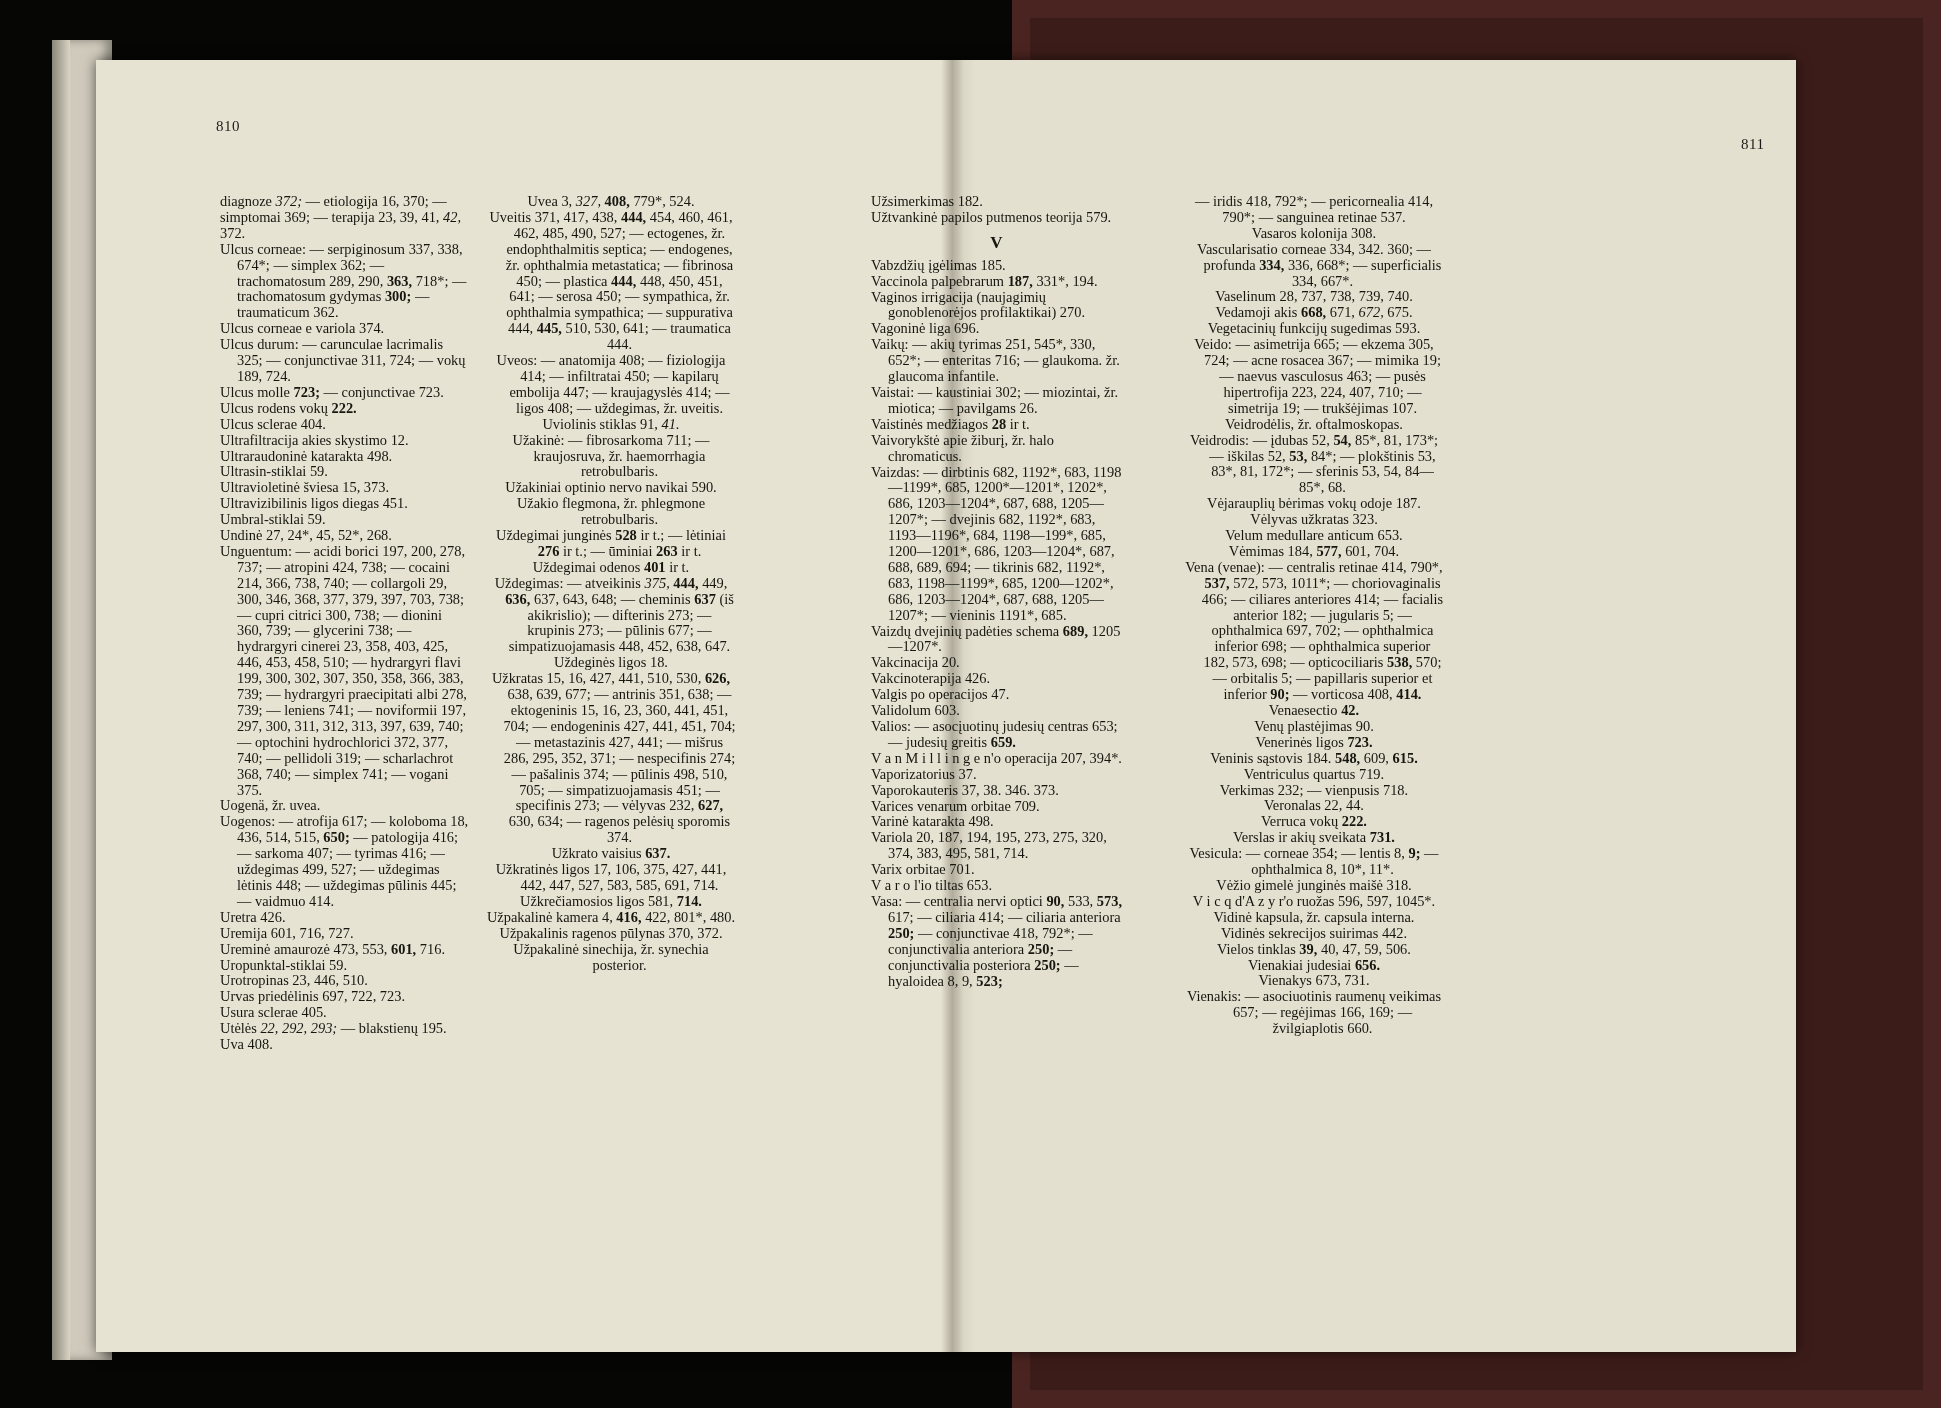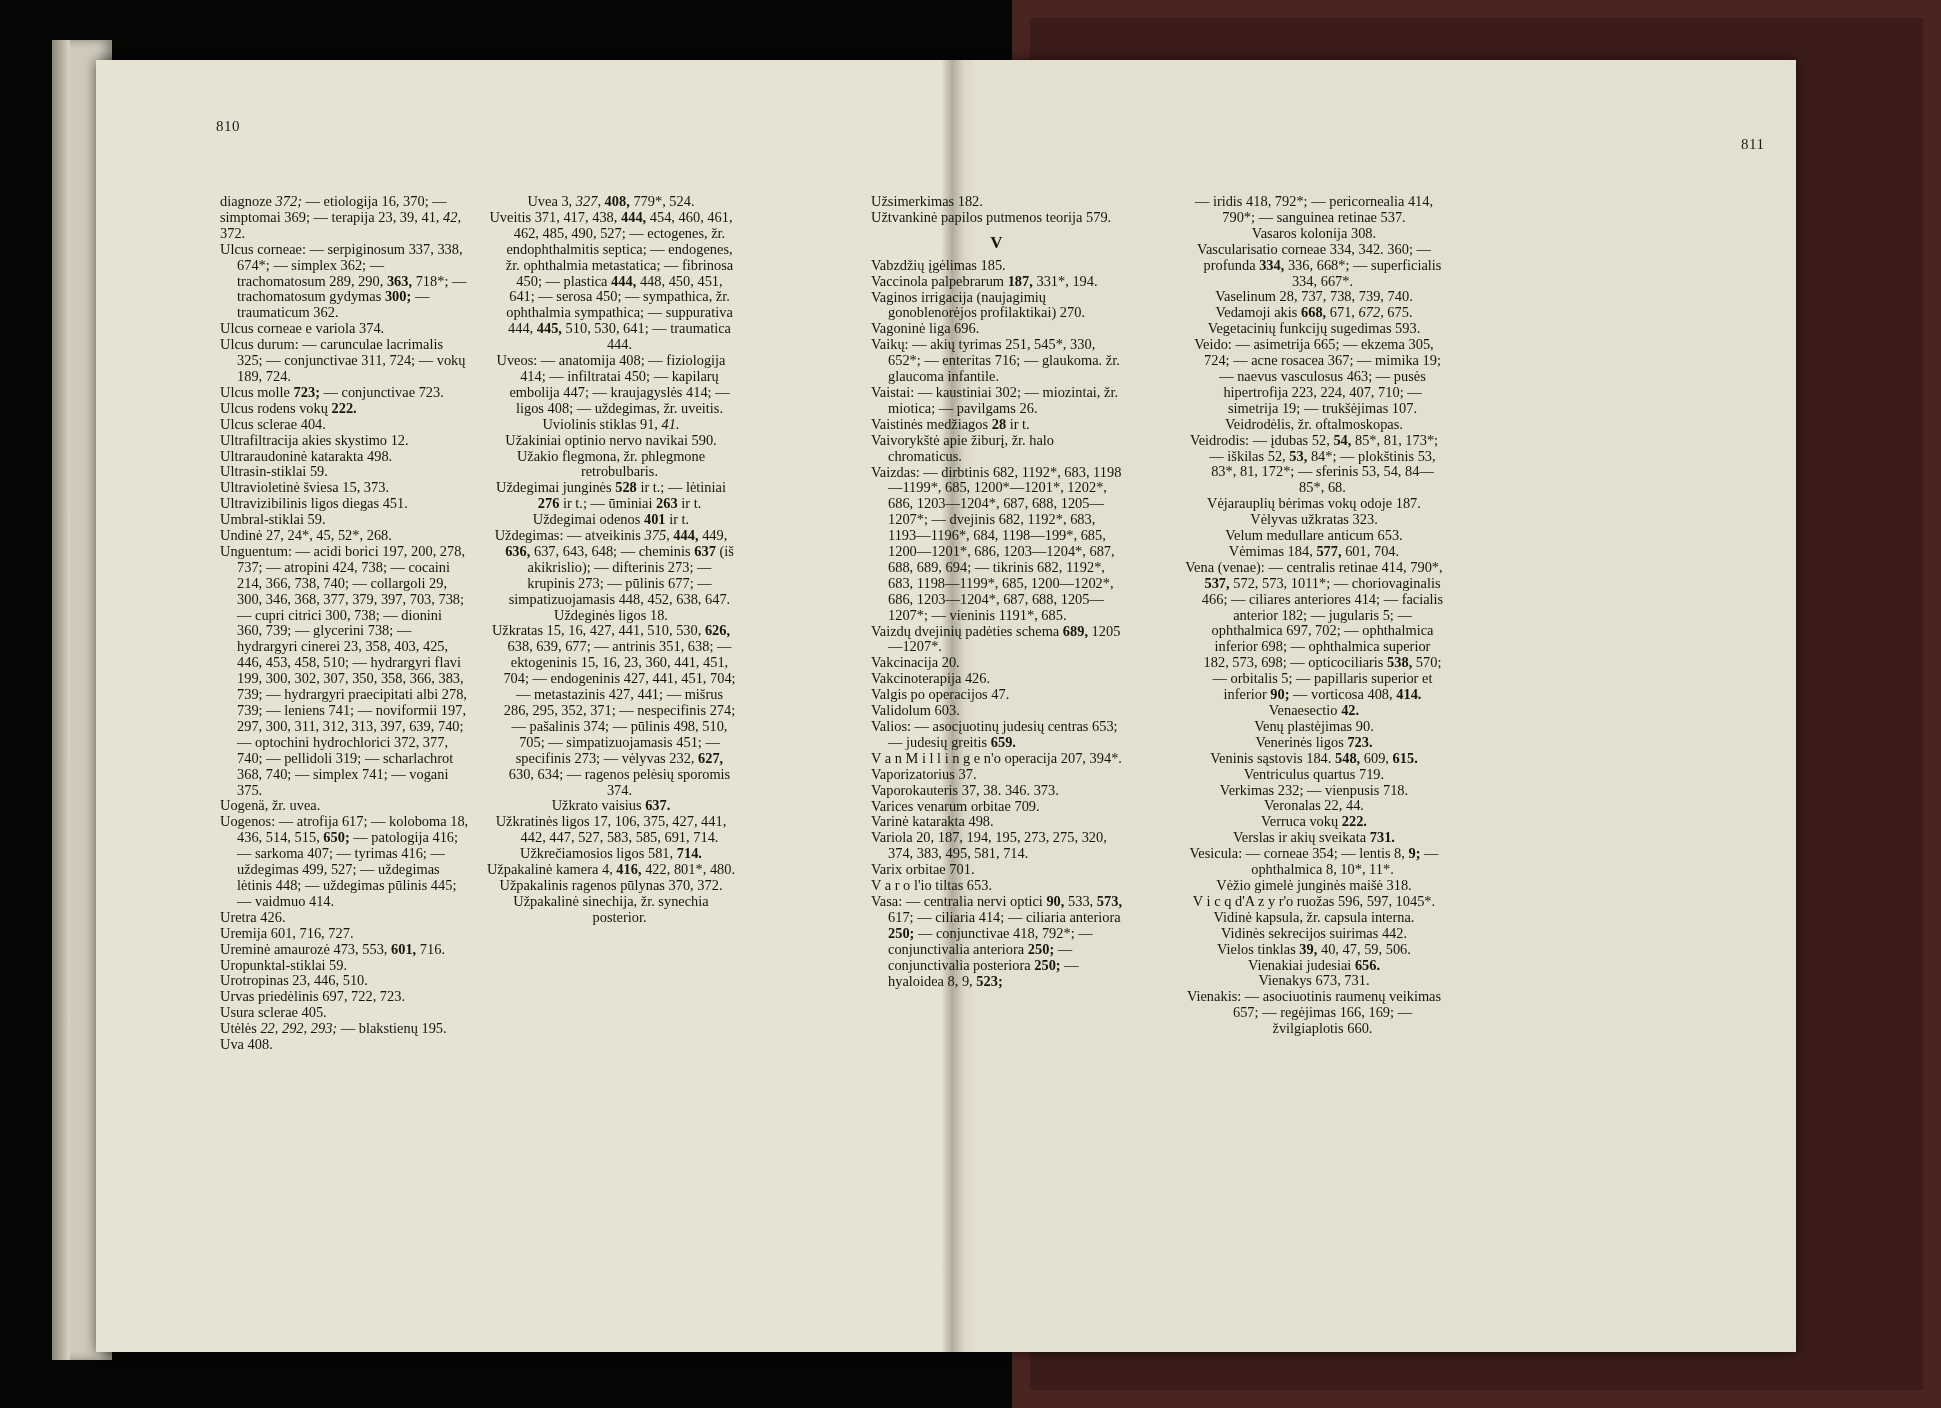--- a/index.html
+++ b/index.html
@@ -153,20 +153,21 @@
         <p class="entry">Urvas priedėlinis 697, 722, 723.</p>
         <p class="entry">Usura sclerae 405.</p>
         <p class="entry">Utėlės <i>22, 292, 293;</i> — blakstienų 195.</p>
         <p class="entry">Uva 408.</p>
       </div>
     <div class="col" id="col2">
         <p class="entry">Uvea 3, <i>327,</i> <b>408,</b> 779*, 524.</p>
         <p class="entry">Uveitis 371, 417, 438, <b>444,</b> 454, 460, 461, 462, 485, 490, 527; — ectogenes, žr. endophthalmitis septica; — endogenes, žr. ophthalmia metastatica; — fibrinosa 450; — plastica <b>444,</b> 448, 450, 451, 641; — serosa 450; — sympathica, žr. ophthalmia sympathica; — suppurativa 444, <b>445,</b> 510, 530, 641; — traumatica 444.</p>
         <p class="entry">Uveos: — anatomija 408; — fiziologija 414; — infiltratai 450; — kapilarų embolija 447; — kraujagyslės 414; — ligos 408; — uždegimas, žr. uveitis.</p>
         <p class="entry">Uviolinis stiklas 91, <i>41.</i></p>
+        <p class="entry">Užakinė: — fibrosarkoma 711; — kraujosruva, žr. haemorrhagia retrobulbaris.</p>
         <p class="entry">Užakiniai optinio nervo navikai 590.</p>
         <p class="entry">Užakio flegmona, žr. phlegmone retrobulbaris.</p>
         <p class="entry">Uždegimai junginės <b>528</b> ir t.; — lėtiniai <b>276</b> ir t.; — ūminiai <b>263</b> ir t.</p>
         <p class="entry">Uždegimai odenos <b>401</b> ir t.</p>
         <p class="entry">Uždegimas: — atveikinis <i>375,</i> <b>444,</b> 449, <b>636,</b> 637, 643, 648; — cheminis <b>637</b> (iš akikrislio); — difterinis 273; — krupinis 273; — pūlinis 677; — simpatizuojamasis 448, 452, 638, 647.</p>
         <p class="entry">Uždeginės ligos 18.</p>
         <p class="entry">Užkratas 15, 16, 427, 441, 510, 530, <b>626,</b> 638, 639, 677; — antrinis 351, 638; — ektogeninis 15, 16, 23, 360, 441, 451, 704; — endogeninis 427, 441, 451, 704; — metastazinis 427, 441; — mišrus 286, 295, 352, 371; — nespecifinis 274; — pašalinis 374; — pūlinis 498, 510, 705; — simpatizuojamasis 451; — specifinis 273; — vėlyvas 232, <b>627,</b> 630, 634; — ragenos pelėsių sporomis 374.</p>
         <p class="entry">Užkrato vaisius <b>637.</b></p>
         <p class="entry">Užkratinės ligos 17, 106, 375, 427, 441, 442, 447, 527, 583, 585, 691, 714.</p>
         <p class="entry">Užkrečiamosios ligos 581, <b>714.</b></p>

